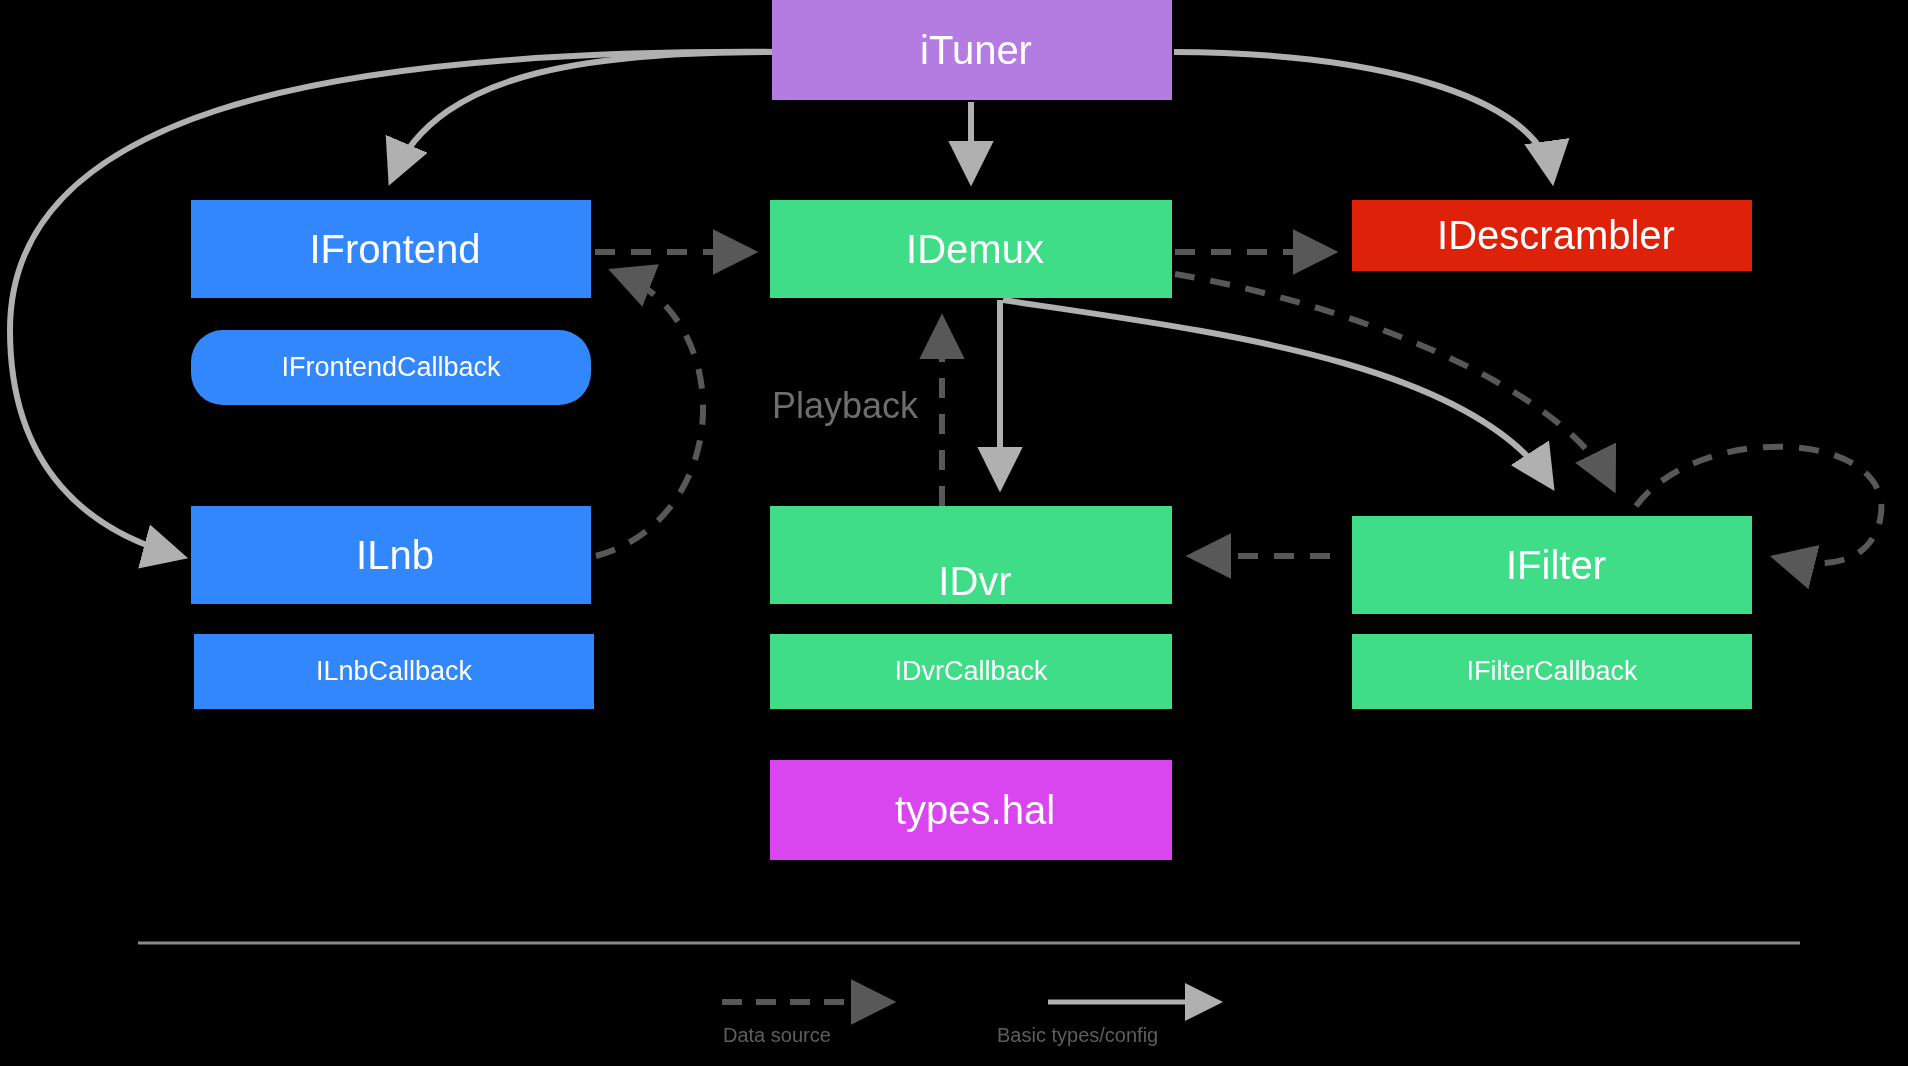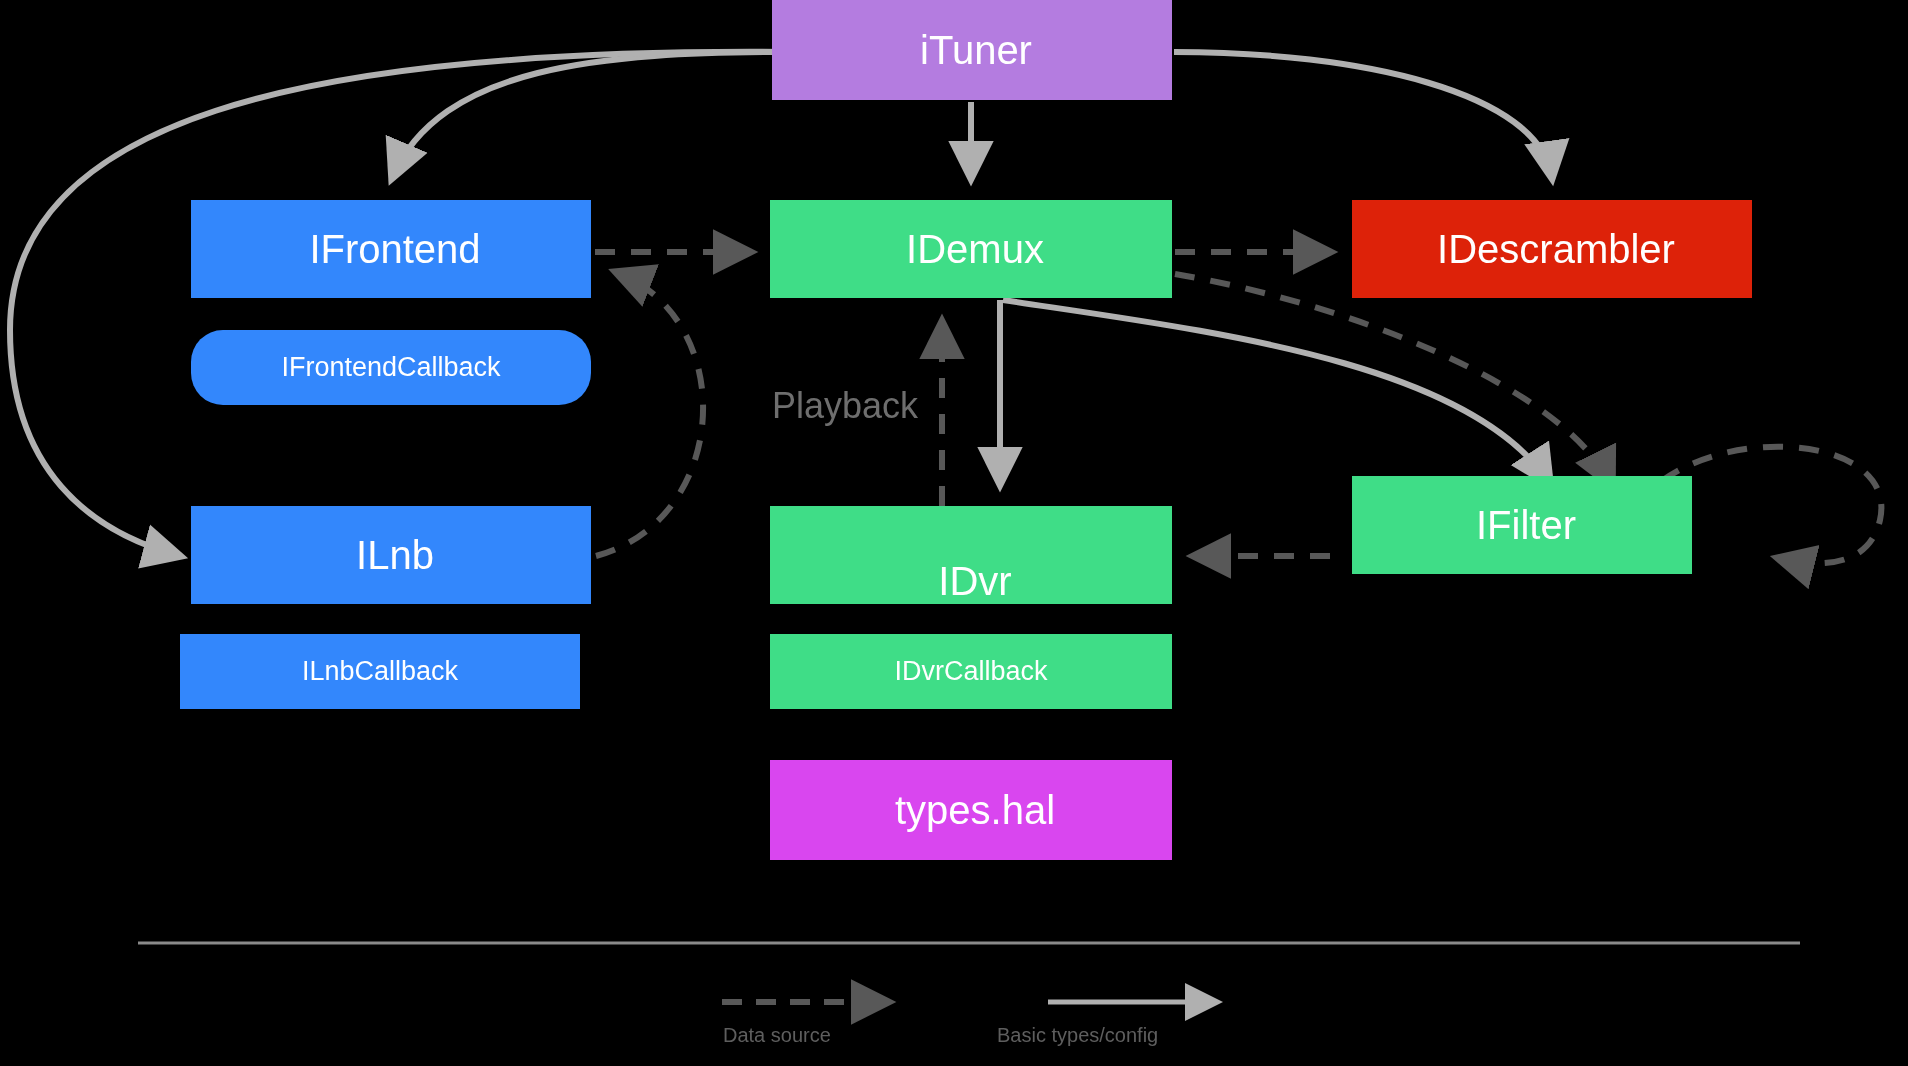--- a/index.html
+++ b/index.html
@@ -72,44 +72,47 @@
   </div>
 
   <div class="node cb blue" style="left:191px;top:330px;width:400px;height:75px;border-radius:32px;">
     <span>IFrontendCallback</span>
   </div>
 
   <div class="node main green" style="left:770px;top:200px;width:402px;height:98px;">
     <span>IDemux</span>
   </div>
 
-  <div class="node main red" style="left:1352px;top:200px;width:400px;height:98px;">
+  <div class="node main red" style="left:1352px;top:200px;width:400px;height:71px;">
     <span>IDescrambler</span>
   </div>
 
   <div class="node main blue" style="left:191px;top:506px;width:400px;height:98px;">
     <span>ILnb</span>
   </div>
 
-  <div class="node cb blue" style="left:180px;top:634px;width:400px;height:75px;">
+  <div class="node cb blue" style="left:194px;top:634px;width:400px;height:75px;">
     <span>ILnbCallback</span>
   </div>
 
   <div class="node main green" style="left:770px;top:506px;width:402px;height:98px;align-items:flex-end;">
     <span>IDvr</span>
   </div>
 
   <div class="node cb green" style="left:770px;top:634px;width:402px;height:75px;">
     <span>IDvrCallback</span>
   </div>
 
-  <div class="node main green" style="left:1352px;top:476px;width:340px;height:98px;">
+  <div class="node main green" style="left:1352px;top:516px;width:400px;height:98px;">
     <span>IFilter</span>
   </div>
 
+  <div class="node cb green" style="left:1352px;top:634px;width:400px;height:75px;">
+    <span>IFilterCallback</span>
+  </div>
 
   <div class="node main orange" style="left:770px;top:760px;width:402px;height:100px;">
     <span>types.hal</span>
   </div>
 
   <div class="edge-label" style="left:772px;top:385px;">Playback</div>
 
   <div class="legend-label" style="left:723px;top:1024px;">Data source</div>
   <div class="legend-label" style="left:997px;top:1024px;">Basic types/config</div>
 

